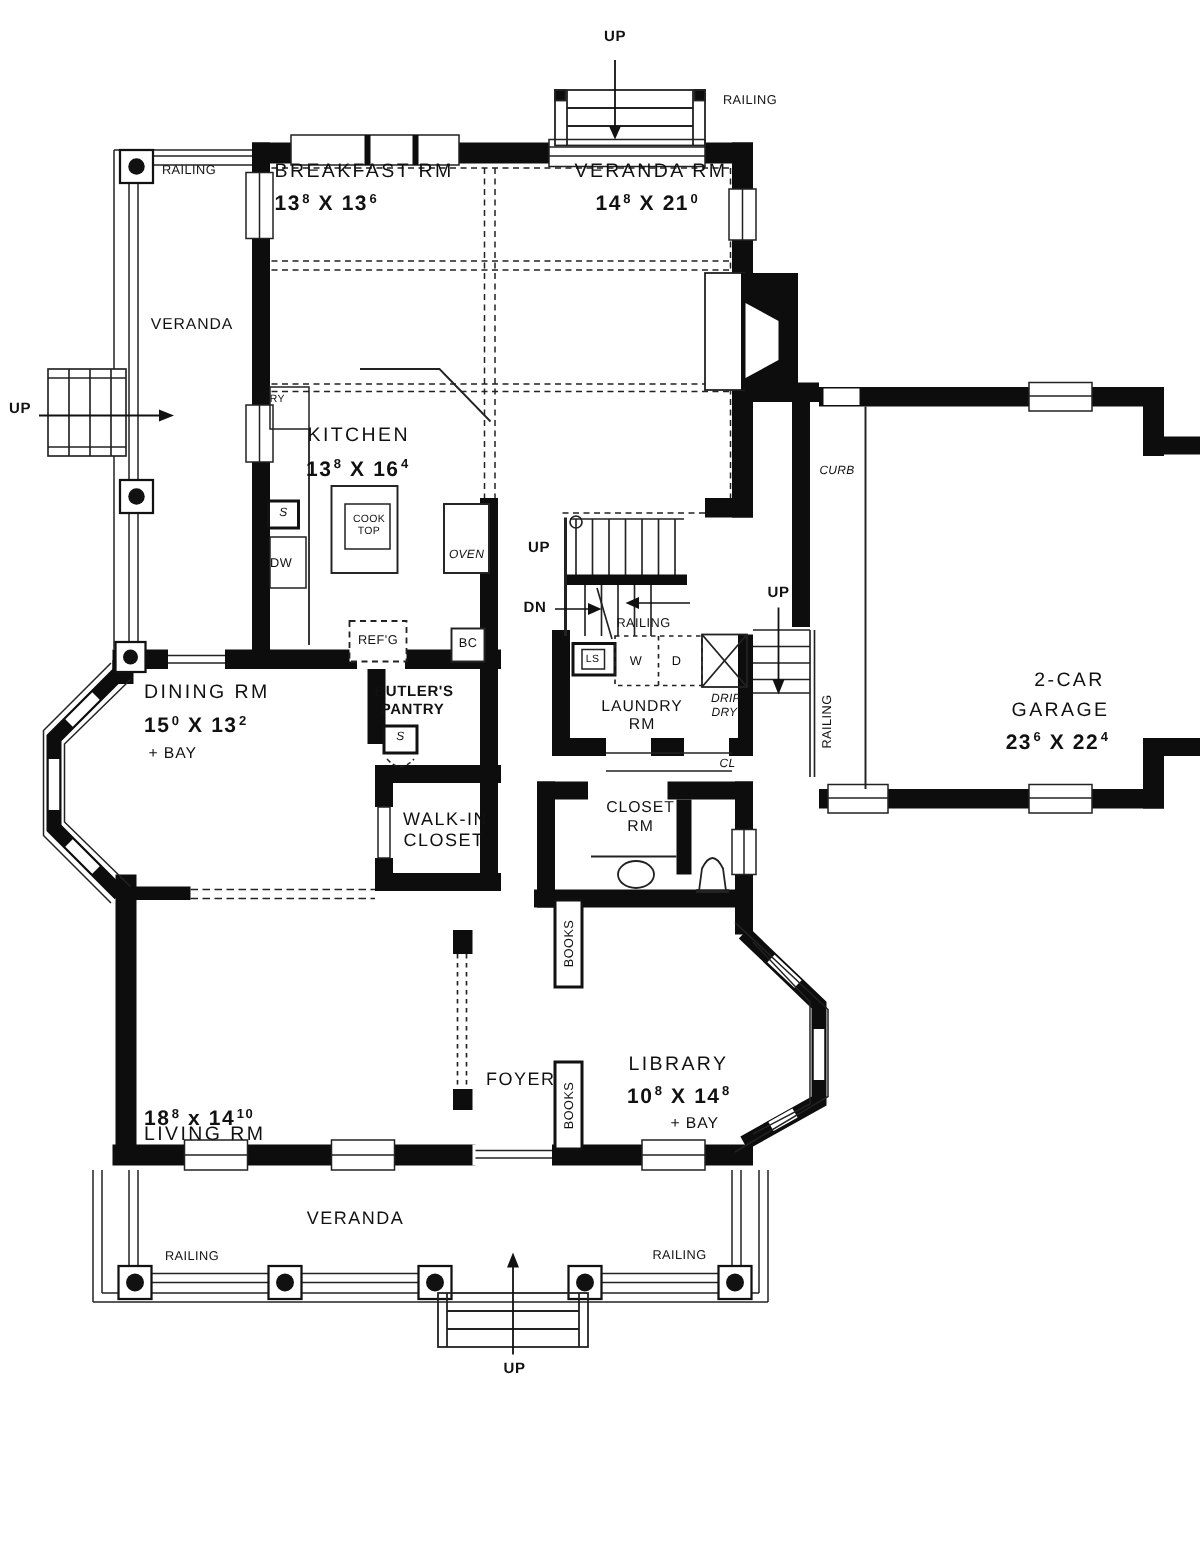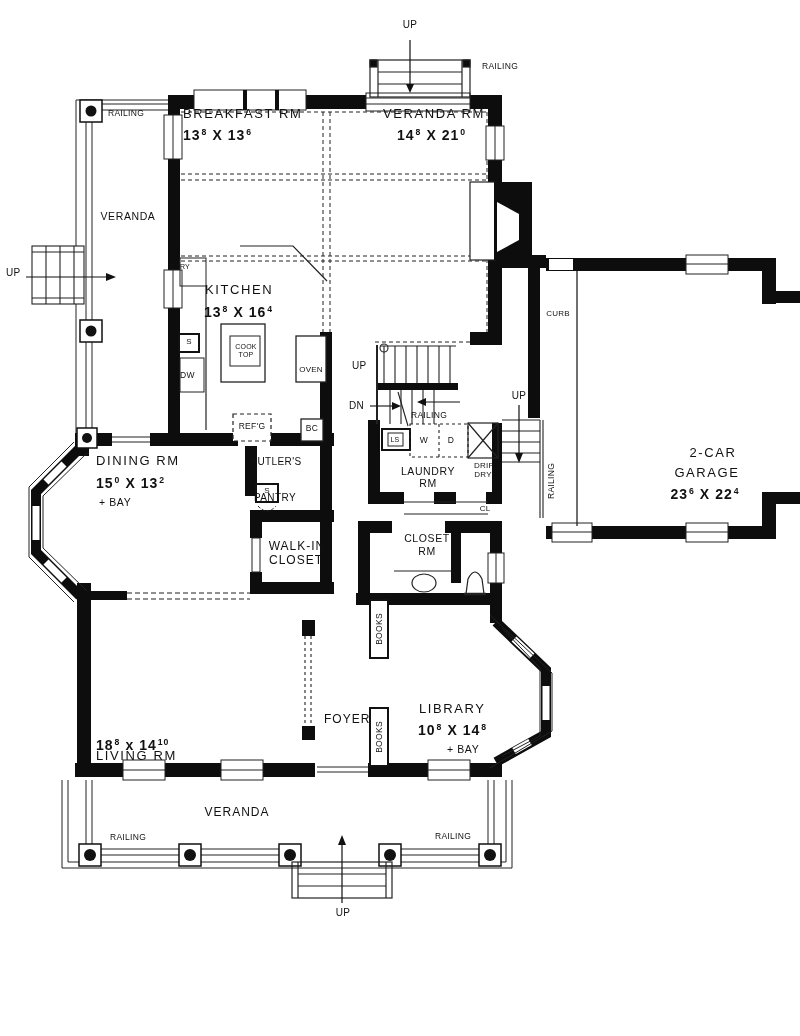--- a/index.html
+++ b/index.html
@@ -7,23 +7,23 @@
   body{width:800px;height:1036px;font-family:"Liberation Sans",sans-serif;}
   #plan{position:relative;width:800px;height:1036px;background:var(--background);overflow:hidden;}
   #plan svg{position:absolute;left:0;top:0;}
   .lbl{position:absolute;color:var(--text);white-space:nowrap;line-height:1;letter-spacing:.5px;}
   .c{transform:translateX(-50%);}
   .v{transform:translate(-50%,-50%) rotate(-90deg);}
   .t15{font-size:13px;letter-spacing:1.6px;}
   .t14{font-size:14px;letter-spacing:1px;font-weight:bold;}
   .t12{font-size:12px;letter-spacing:1px;}
   .t11{font-size:10.5px;letter-spacing:.6px;}
-  .t10{font-size:10px;letter-spacing:.4px;}
+  .t10{font-size:10px;letter-spacing:.4px;font-weight:bold;}
   .t9{font-size:8.5px;letter-spacing:.3px;}
-  .t8{font-size:8px;letter-spacing:.2px;}
+  .t8{font-size:8px;letter-spacing:.2px;font-style:italic;}
   .t7{font-size:7px;letter-spacing:.2px;}
   .sup{font-size:62%;position:relative;top:-.55em;margin-left:1px;}
   .xsep{margin:0 5px;}
 </style>
 </head>
 <body>
 
 <div id="plan">
 
 <svg width="800" height="1036" viewBox="0 0 800 1036">
@@ -390,21 +390,21 @@
 
   <div class="lbl t15 c" style="left:713px;top:446px">2-CAR</div>
   <div class="lbl t15 c" style="left:707px;top:466px">GARAGE</div>
   <div class="lbl t14 c" style="left:705px;top:487px"><span>23</span><span class="sup">6</span><span class="xsep">X</span><span>22</span><span class="sup">4</span></div>
 
   <div class="lbl t15" style="left:96px;top:454px">DINING RM</div>
   <div class="lbl t14" style="left:96px;top:476px"><span>15</span><span class="sup">0</span><span class="xsep">X</span><span>13</span><span class="sup">2</span></div>
   <div class="lbl t11" style="left:99px;top:497px">+ BAY</div>
 
   <div class="lbl t10 c" style="left:276px;top:457px">BUTLER'S</div>
-  <div class="lbl t10 c" style="left:275px;top:493px">PANTRY</div>
+  <div class="lbl t10 c" style="left:275px;top:469px">PANTRY</div>
   <div class="lbl t8 c" style="left:267px;top:487px">S</div>
 
   <div class="lbl t8 c" style="left:485px;top:505px">CL</div>
   <div class="lbl t11 c" style="left:427px;top:533px">CLOSET</div>
   <div class="lbl t11 c" style="left:427px;top:546px">RM</div>
 
   <div class="lbl t12 c" style="left:297px;top:540px">WALK-IN</div>
   <div class="lbl t12 c" style="left:296px;top:554px">CLOSET</div>
 
   <div class="lbl t9 v" style="left:379px;top:629px">BOOKS</div>

